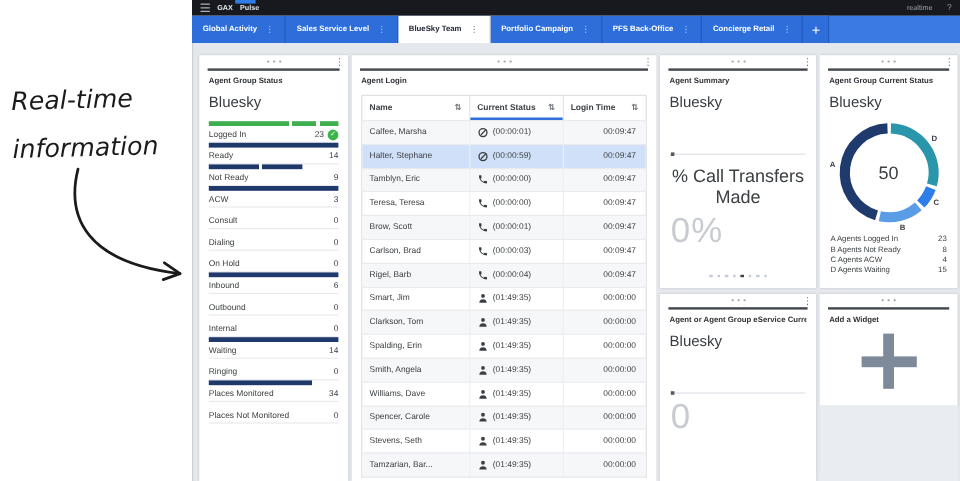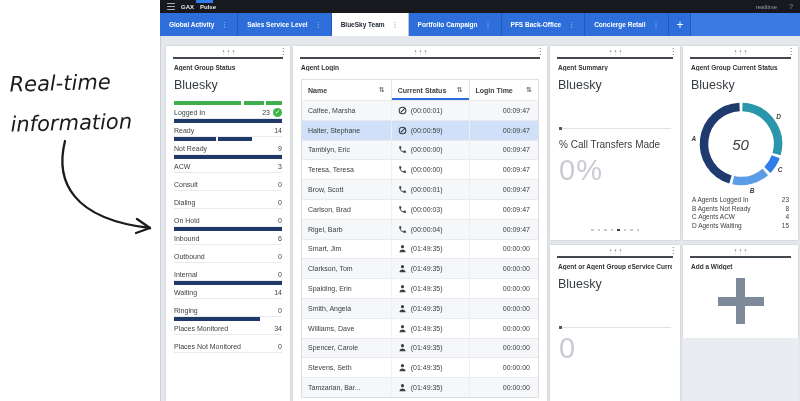--- a/index.html
+++ b/index.html
@@ -81,28 +81,28 @@
   .tr.highlight{background:#cfe0f8;}
   .td{display:flex;align-items:center;height:100%;padding:0 6px;border-right:1px solid #edeff1;
     white-space:nowrap;overflow:hidden;}
   .td:last-child{border-right:none;justify-content:flex-end;padding-right:8px;}
   .td-status{gap:4px;}
 
   
   .sum-block{padding:0 9px;}
   .divider{position:relative;border-top:1px solid #dfe2e6;margin-top:36px;}
   .divider::before{content:'';position:absolute;left:0;top:-2px;width:3px;height:3px;background:#55595e;}
-  .metric-label{font-size:10px;color:#3c4043;margin-top:10px;}
+  .metric-label{font-size:15px;color:#3c4043;margin-top:10px;text-align:center;}
   .metric-value{font-size:29px;color:#c8ccd2;margin-top:4px;letter-spacing:1px;}
   .dots{position:absolute;bottom:9px;left:0;right:0;display:flex;justify-content:center;gap:4px;}
   .dot{width:2.5px;height:2.5px;background:#c3cbd6;cursor:pointer;}
   .dot.active{background:#3c4043;}
 
   
-  .donut-wrap{position:relative;width:88px;height:88px;margin:8px auto 0;overflow:visible;font-style:italic;}
+  .donut-wrap{position:relative;width:88px;height:88px;margin:8px auto 0;overflow:visible;}
   .donut-center{position:absolute;left:0;right:0;top:36px;text-align:center;font-size:15px;color:#3c4043;}
   .seg-label{position:absolute;font-size:6.5px;font-weight:bold;color:#3c4043;transform:translate(-50%,-50%);}
   .legend{margin:8px 9px 0;font-size:6.5px;color:#3c4043;}
   .lg-row{display:flex;justify-content:space-between;line-height:8.5px;}
 
   
   .add-white{height:93px;background:#fff;box-shadow:0 0 2px rgba(0,0,0,.15);}
   .add-gray{height:63px;background:#e9edf2;}
   .plus{position:relative;width:46px;height:46px;margin:8px auto 0;cursor:pointer;}
   .plus::before{content:'';position:absolute;left:0;right:0;top:18.5px;height:9px;background:#7e8a9a;}

